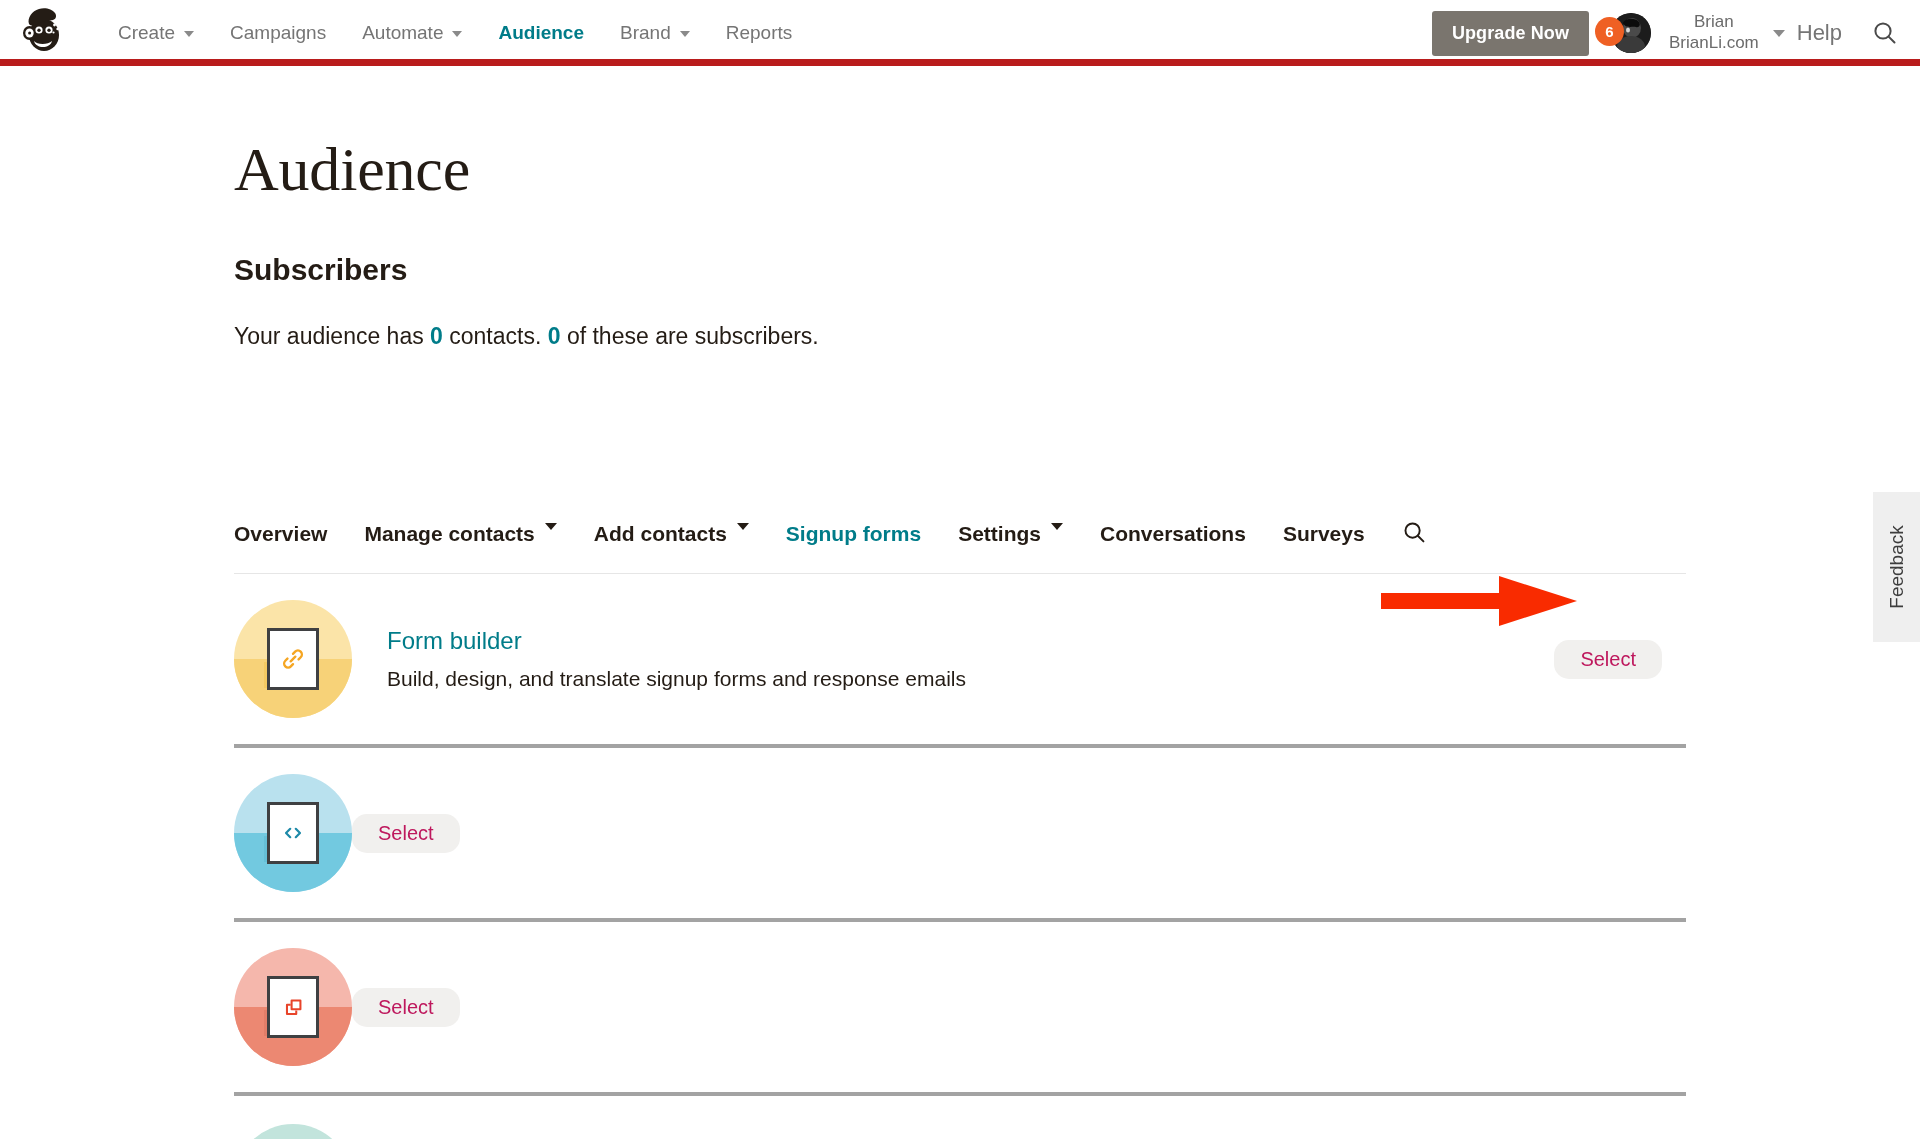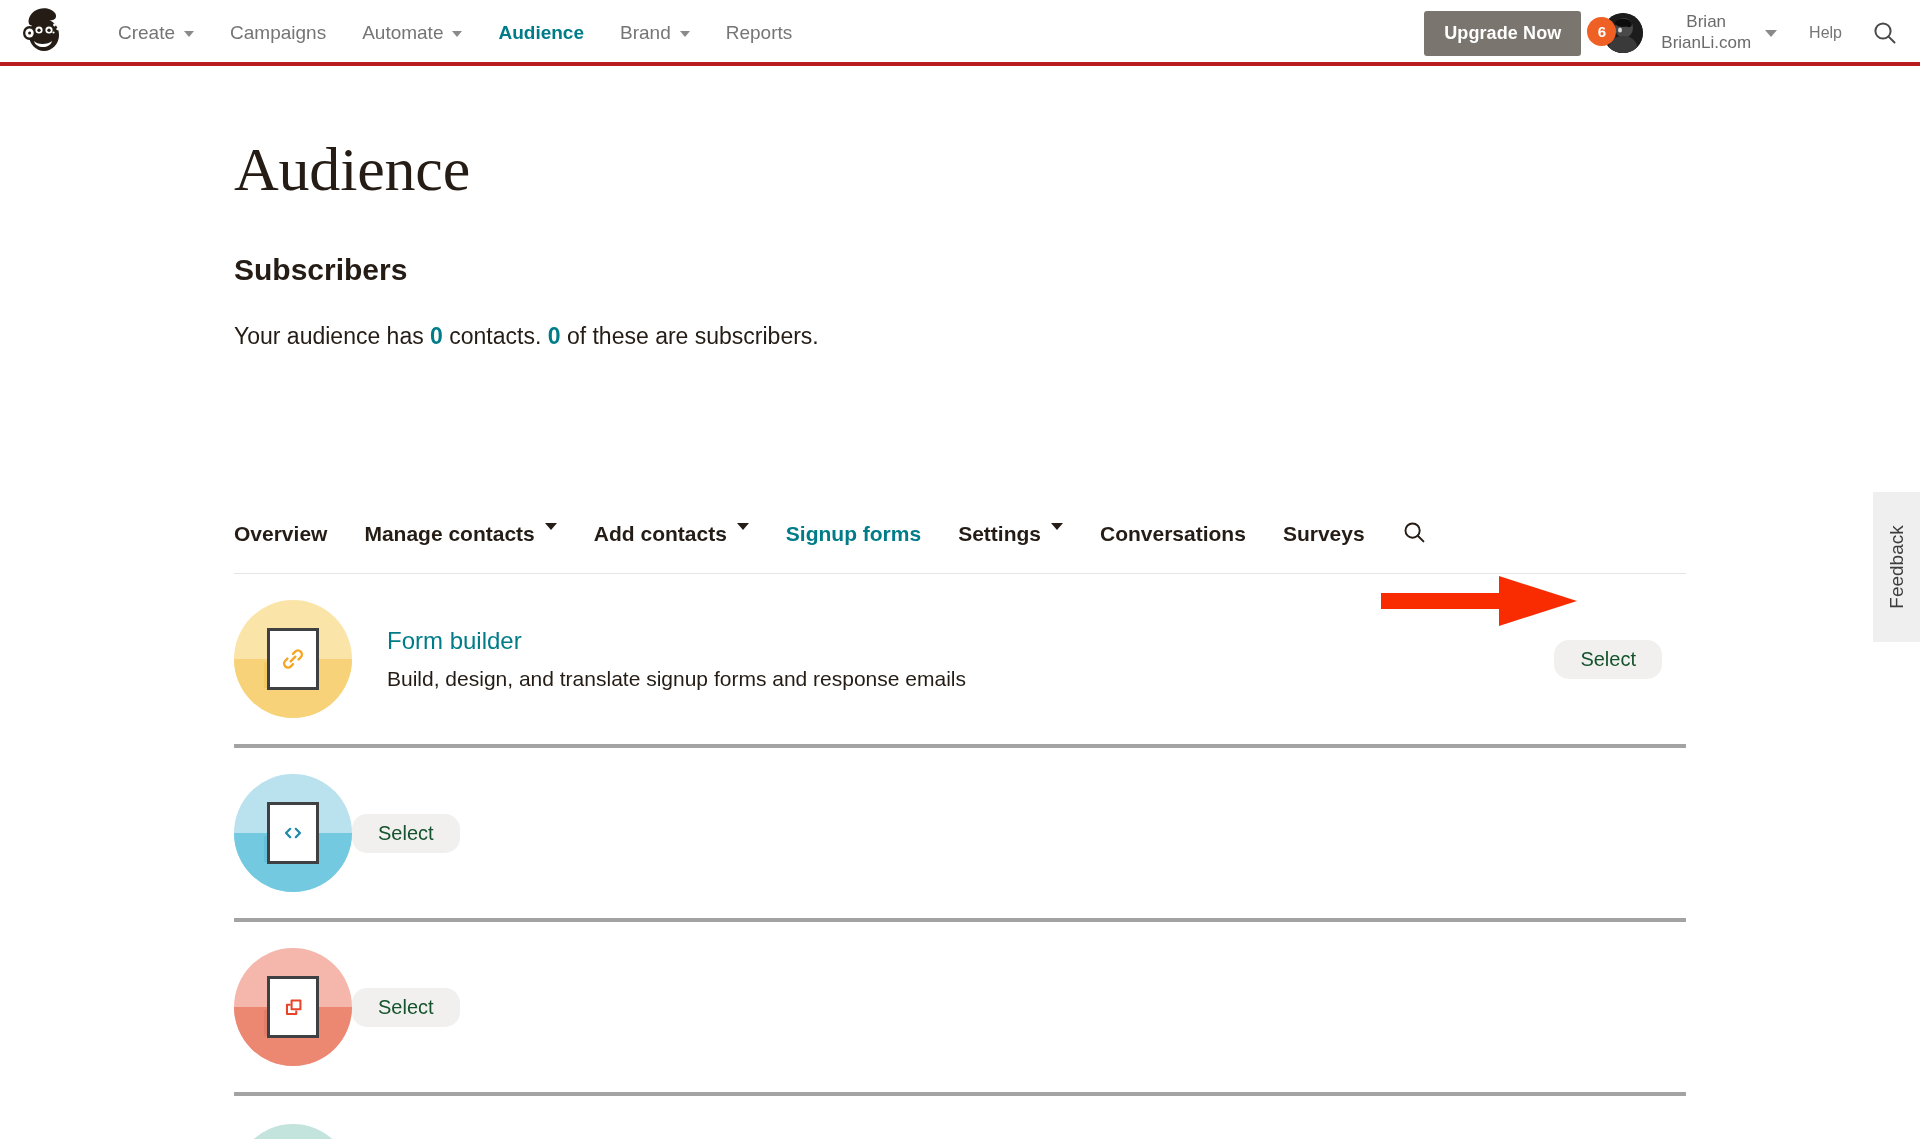--- a/index.html
+++ b/index.html
@@ -12,21 +12,21 @@
     -webkit-font-smoothing: antialiased;
   }
 
   
   .topnav {
     position: absolute;
     top: 0; left: 0;
     width: 1920px;
     height: 66px;
     background: #ffffff;
-    border-bottom: 4px solid #b91c1c;
+    border-bottom: 7px solid #b91c1c;
     display: flex;
     align-items: center;
   }
   .logo {
     position: absolute;
     left: 16px;
     top: 2px;
     width: 54px;
     height: 54px;
   }
@@ -119,22 +119,22 @@
   }
   .acct-caret {
     margin-left: 14px;
     width: 0; height: 0;
     border-left: 6px solid transparent;
     border-right: 6px solid transparent;
     border-top: 7px solid #8a8a8a;
     cursor: pointer;
   }
   .help-link {
-    margin-left: 32px;
-    font-size: 16px;
+    margin-left: 12px;
+    font-size: 22px;
     color: #757575;
     cursor: pointer;
   }
   .search-top {
     margin-left: 30px;
     margin-right: 22px;
     cursor: pointer;
     display: flex;
     align-items: center;
   }
@@ -274,21 +274,21 @@
   .row-desc {
     font-size: 21px;
     color: #241c15;
   }
   .select-btn {
     background: #f1f0ee;
     border: none;
     border-radius: 15px;
     font-family: "Liberation Sans", sans-serif;
     font-size: 20px;
-    color: #14532d;
+    color: #be185d;
     padding: 8px 26px;
     cursor: pointer;
     margin-right: 24px;
     flex: none;
   }
 
   
   .arrow-anno {
     position: absolute;
     left: 1381px;

